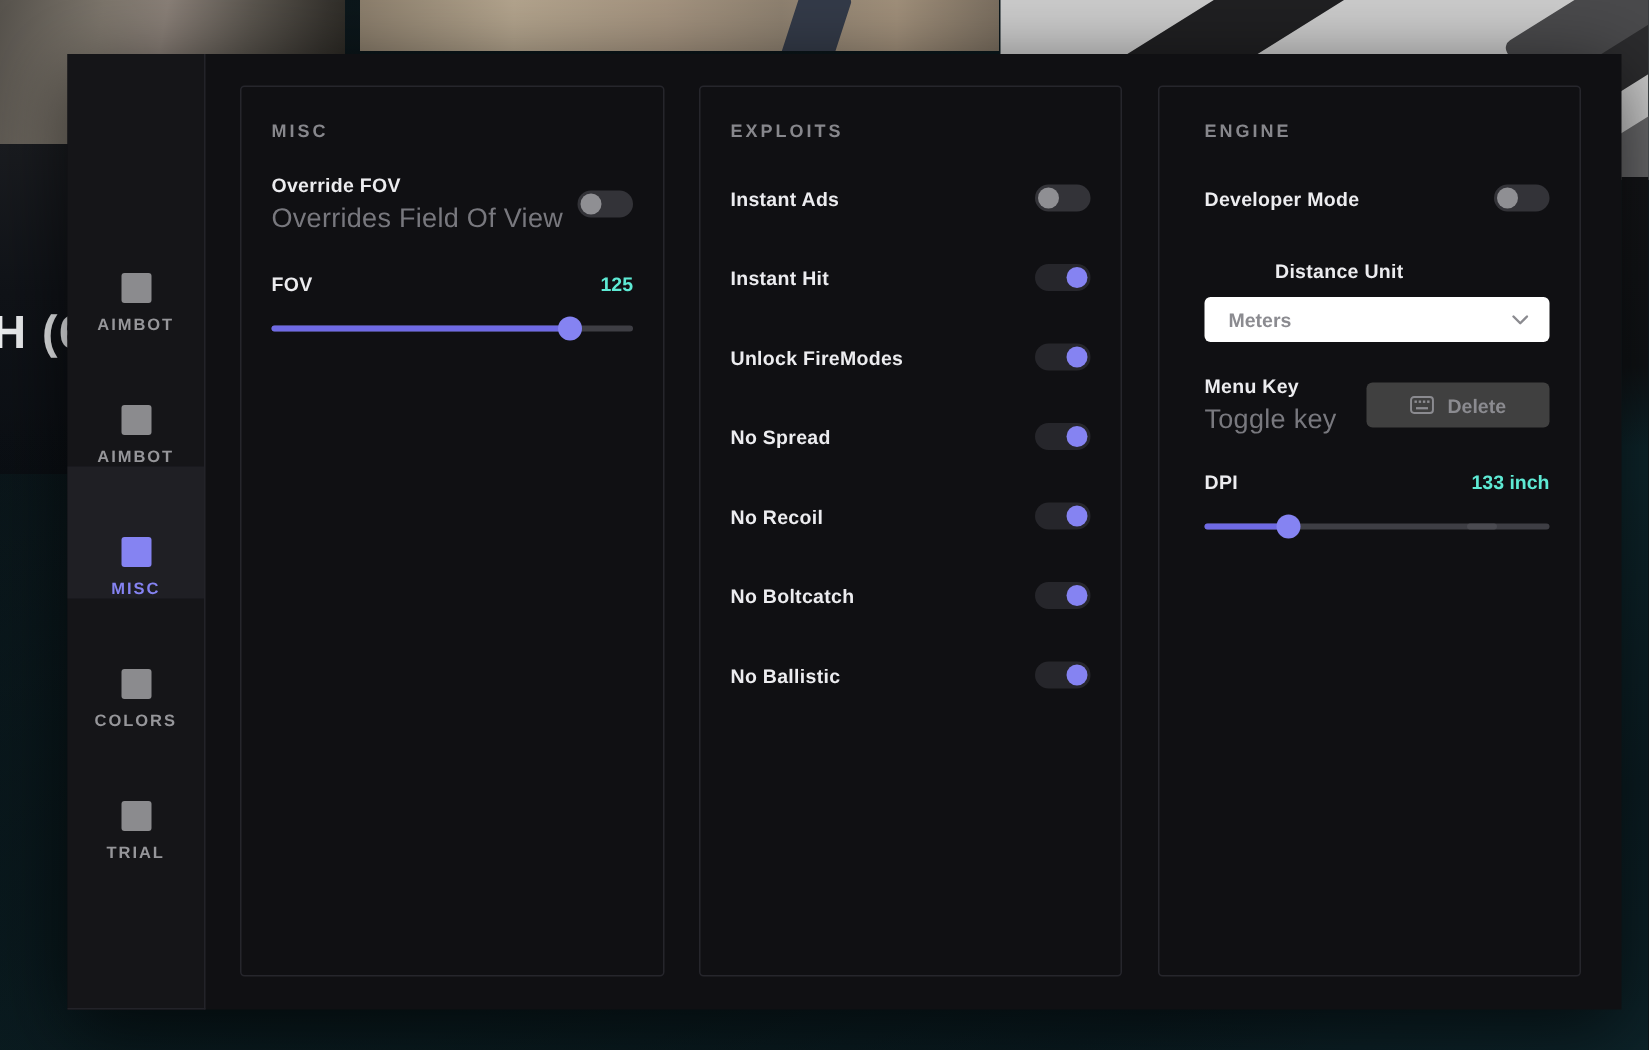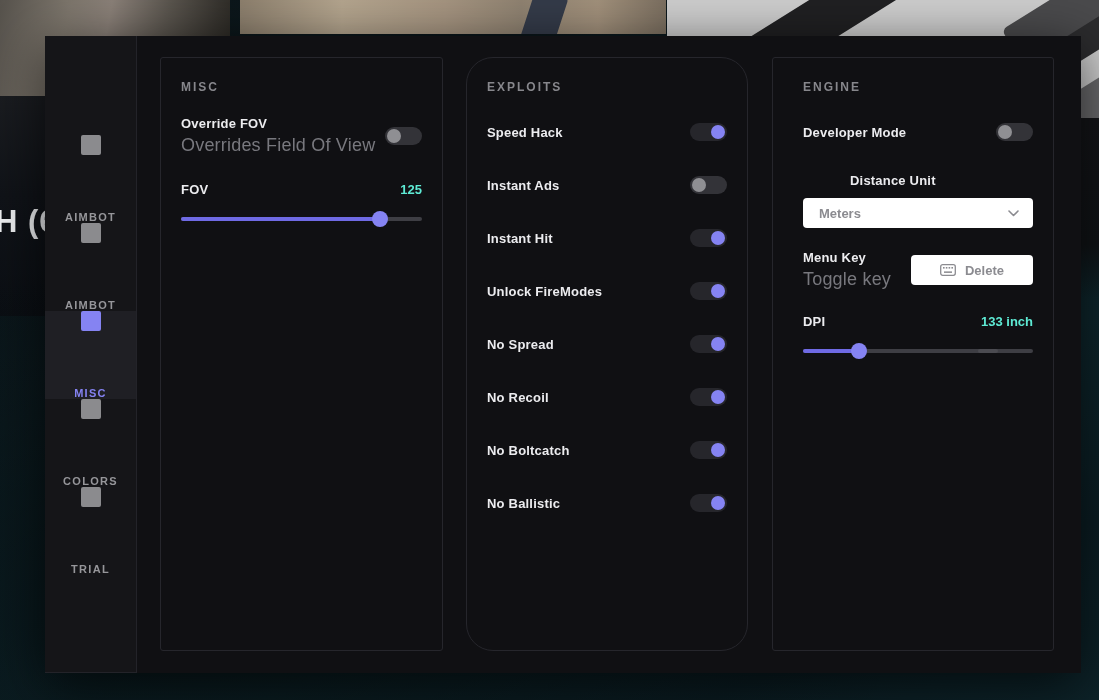--- a/index.html
+++ b/index.html
@@ -36,32 +36,32 @@
     color:#eef0f2; letter-spacing:1px; }
 
   
   .menu { position:absolute; left:45px; top:36px; width:1036px; height:637px;
     background:#101013; box-shadow:0 12px 50px rgba(0,0,0,.65); }
 
   
   .sidebar { position:absolute; left:0; top:0; width:92px; height:637px;
     background:#151518; border-right:1px solid #232329; border-bottom:1px solid #232329; padding-top:99px; }
   .side-item { width:100%; height:88px; display:flex; flex-direction:column;
-    align-items:center; justify-content:space-between; gap:9px; cursor:pointer; }
+    align-items:center; justify-content:flex-end; gap:9px; cursor:pointer; }
   .side-item[data-state="active"] { background:#1f1f24; }
   .side-icon { width:20px; height:20px; border-radius:2px; background:#8b8b8e; }
   .side-item[data-state="active"] .side-icon { background:var(--accent); }
   .side-label { font-size:11px; letter-spacing:1.3px; color:#96969a; font-weight:600; }
   .side-item[data-state="active"] .side-label { color:var(--accent); }
 
   
   .card { position:absolute; top:21px; height:594px; border:1px solid #26262c;
     border-radius:3px; background:#101013; padding:22px 20px; }
   .card-misc    { left:115px; width:283px; }
-  .card-exploits{ left:421px; width:282px;border-radius:27px; }
+  .card-exploits{ left:421px; width:282px; }
   .card-engine  { left:727px; width:282px;padding-left:30px; }
   .card-title { font-size:12px; letter-spacing:2px; color:#87878c; font-weight:600; }
 
   .row-label { font-size:13px; font-weight:700; color:#ececef; letter-spacing:.2px; }
   .row-desc  { font-size:18px; color:#78787e; margin-top:4px; letter-spacing:.2px; }
   .row-value { font-size:13px; font-weight:700; color:#5eead4; }
 
   .toggle-row { display:flex; justify-content:space-between; align-items:center;
     height:30px; margin-top:23px; }
   .block-row { display:flex; justify-content:space-between; align-items:center; margin-top:24px; }
@@ -85,21 +85,21 @@
   .slider .thumb { position:absolute; top:0; width:16px; height:16px; border-radius:50%;
     background:var(--accent); transform:translateX(-50%); }
 
   
   .select { margin-top:10px; height:30px; border-radius:4px; background:#ffffff;
     display:flex; align-items:center; justify-content:space-between;
     padding:0 14px 0 16px; cursor:pointer; }
   .select-value { font-size:13px; color:#8b8b90; font-weight:600; }
 
   
-  .key-btn { width:122px; height:30px; border-radius:4px; background:#ffffff;
+  .key-btn { width:122px; height:30px; border-radius:4px; background:#404040;
     border:none; display:flex; align-items:center; justify-content:center; gap:9px;
     font-family:inherit; font-size:13px; color:#8b8b90; font-weight:600; cursor:pointer; }
 </style>
 </head>
 <body>
 
 <div class="bg-base"></div>
 <div class="bg-img-left"></div>
 <div class="bg-left-dark"></div>
 <div class="bg-strip-top"></div>
@@ -158,26 +158,20 @@
     <div class="slider">
       <div class="track"></div>
       <div class="fill" style="width: 82.5%;"></div>
       <div class="thumb" style="left: 82.5%;"></div>
     </div>
   </section>
 
   <section class="card card-exploits">
     <div class="card-title">EXPLOITS</div>
 
-    <div class="toggle-row">
-      <div class="row-label">Speed Hack</div>
-      <div class="toggle" data-state="on">
-          <div class="knob"></div>
-        </div>
-    </div>
     <div class="toggle-row">
       <div class="row-label">Instant Ads</div>
       <div class="toggle" data-state="off">
           <div class="knob"></div>
         </div>
     </div>
     <div class="toggle-row">
       <div class="row-label">Instant Hit</div>
       <div class="toggle" data-state="on">
           <div class="knob"></div>

